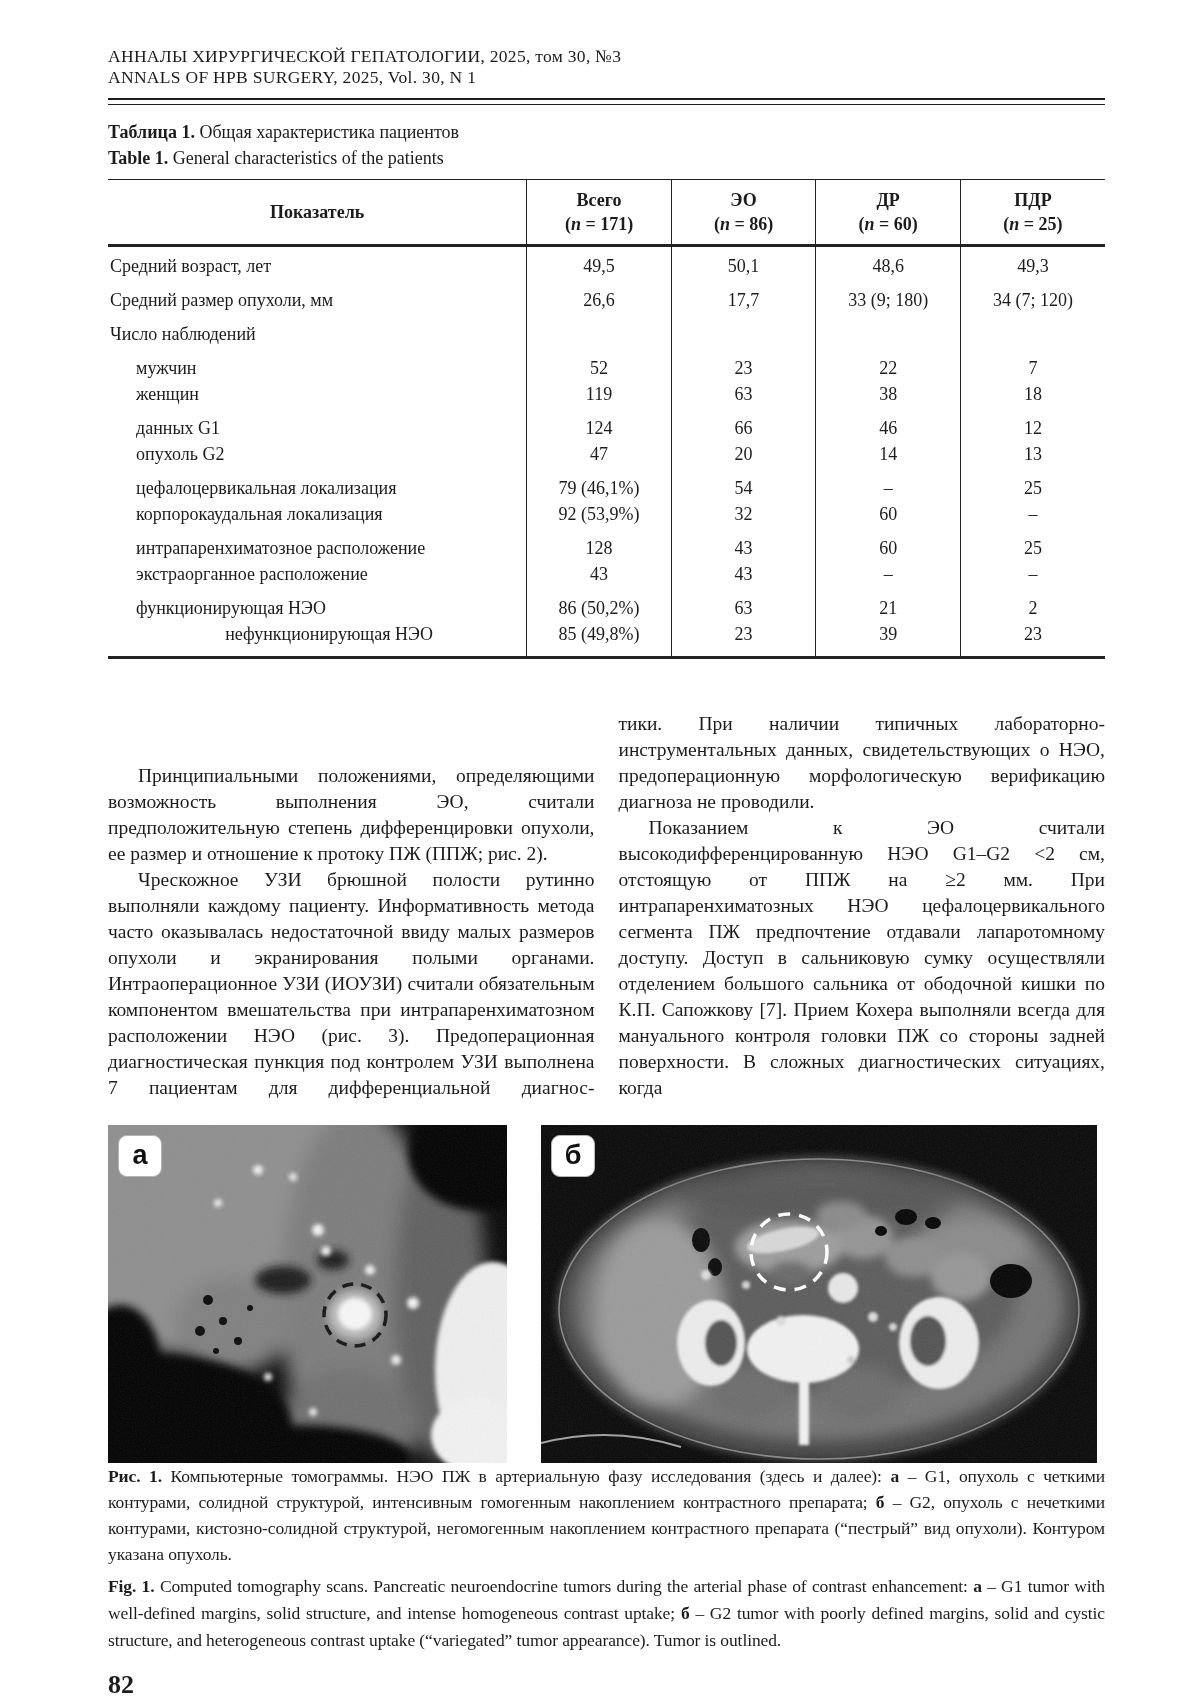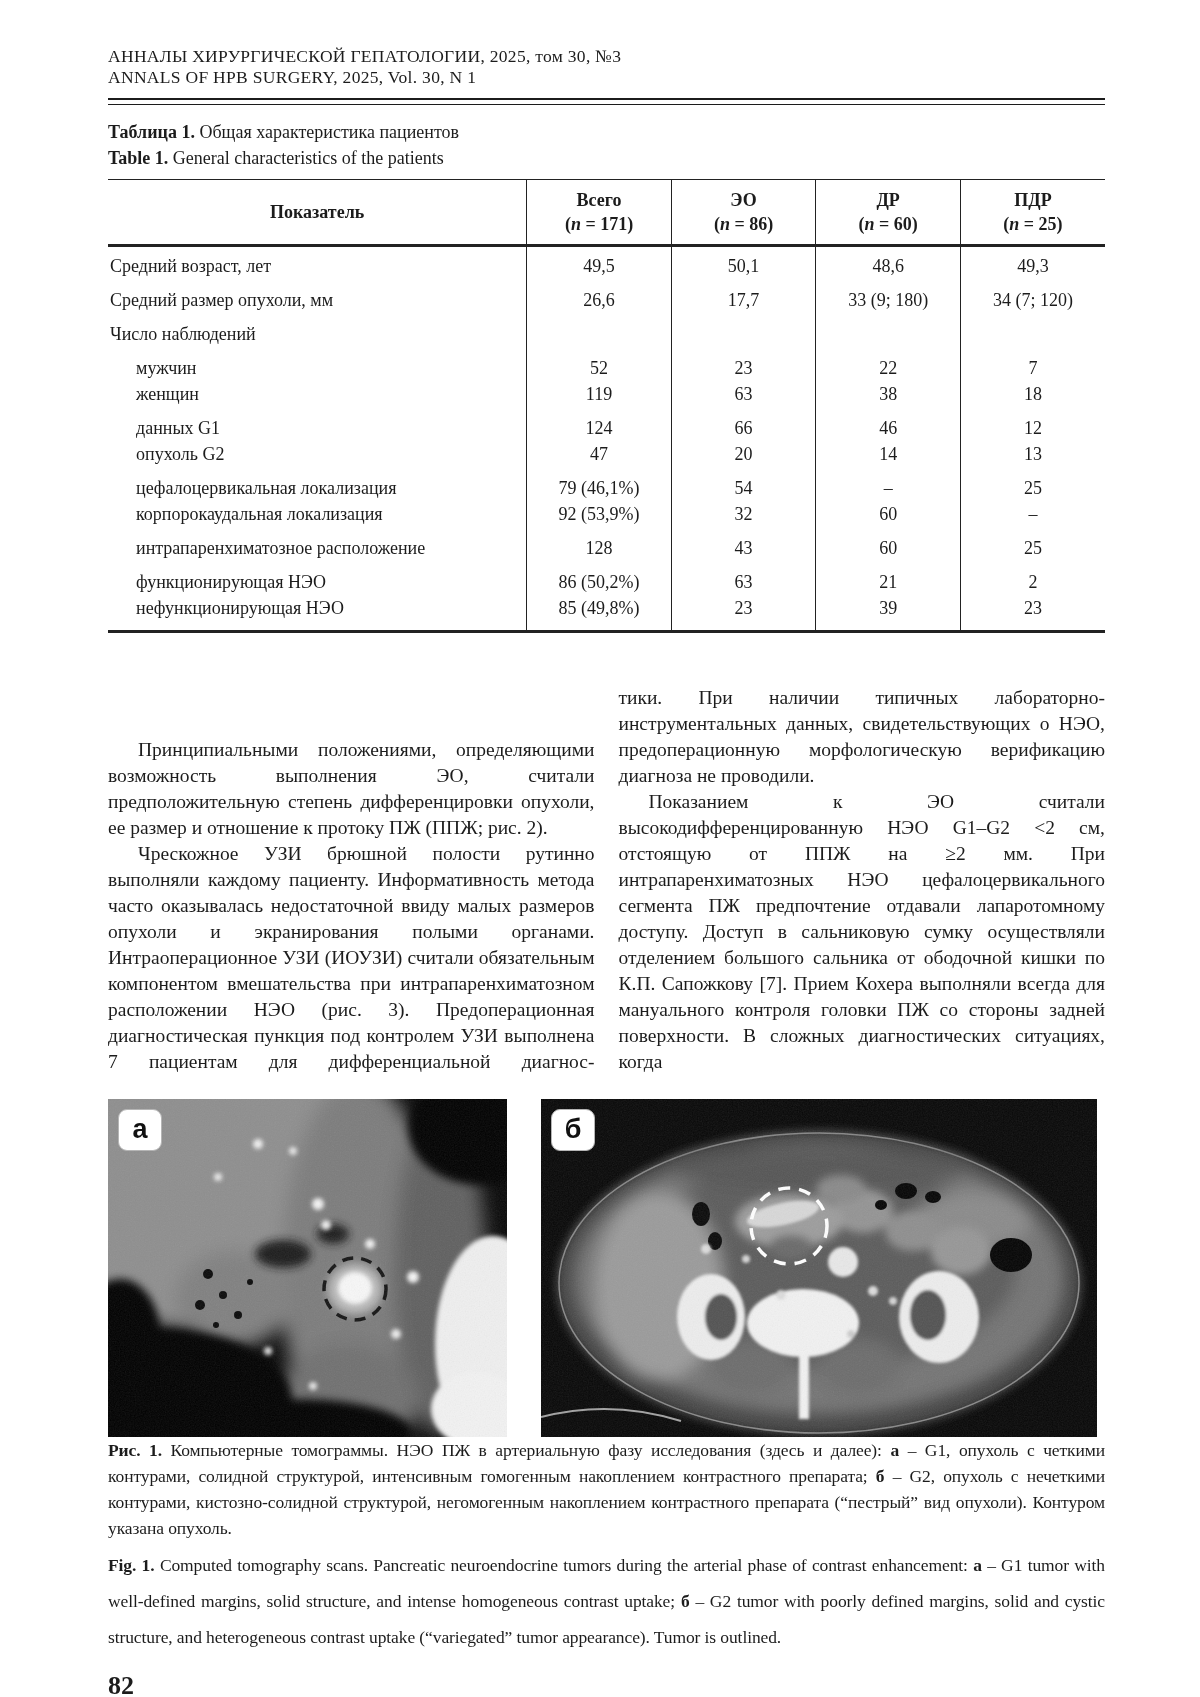--- a/index.html
+++ b/index.html
@@ -21,42 +21,42 @@
     border-top:1.5px solid #222;border-bottom:3px solid #222;}
   table.char thead th{border-bottom:3px solid #222;font-weight:bold;font-size:18px;
     line-height:24px;text-align:center;vertical-align:middle;padding:8px 4px;}
   table.char td{font-size:18px;line-height:24px;vertical-align:top;padding:1px 4px;}
   table.char .vline{border-left:1.5px solid #222;}
   table.char td.val{text-align:center;}
   table.char td.lbl{text-align:left;padding-left:2px;}
   table.char td.lbl.ind{padding-left:28px;}
   table.char tr.g td{padding-top:9px;}
   table.char tbody tr:first-child td{padding-top:7px;}
-  table.char tbody tr:last-child td{padding-bottom:10px;}
+  table.char tbody tr:last-child td{padding-bottom:10px;text-align:center;}
 
   
   .two-col{display:flex;gap:24px;margin-top:52px;align-items:flex-end;}
   .col{flex:1 1 0;font-size:19.5px;line-height:26px;text-align:justify;}
   .col p{margin:0;}
   .col p.ind{text-indent:30px;}
   .col p.cont{text-align-last:justify;}
 
   
   .figs{display:flex;gap:34px;margin-top:24px;}
   .ct{position:relative;height:338px;background:#080808;overflow:hidden;}
   .ct-a{width:399px;flex:0 0 399px;}
   .ct-b{width:556px;flex:0 0 556px;}
   .ct svg{display:block;width:100%;height:100%;}
   .ct-label{position:absolute;top:10px;left:10px;width:42px;height:40px;background:#fff;
     border:1px solid #b5b5b5;border-radius:9px;display:flex;align-items:center;justify-content:center;
     font-family:"Liberation Sans",sans-serif;font-weight:bold;font-size:27px;color:#111;}
 
   
   .fig-cap-ru{font-size:17.5px;line-height:26px;text-align:justify;letter-spacing:-0.1px;}
-  .fig-cap-en{margin-top:6px;font-size:17.5px;line-height:36px;text-align:justify;letter-spacing:-0.1px;}
+  .fig-cap-en{margin-top:6px;font-size:17.5px;line-height:27px;text-align:justify;letter-spacing:-0.1px;}
 
   .page-num{margin-top:16px;font-size:26px;font-weight:bold;}
 </style>
 </head>
 <body>
 
 <div class="page">
 
   <header class="running-head">
     <span>АННАЛЫ ХИРУРГИЧЕСКОЙ ГЕПАТОЛОГИИ, 2025, том 30, №3</span>
@@ -164,20 +164,27 @@
           <td class="val vline">60</td>
           <td class="val vline">–</td>
         </tr>
         <tr class="g">
           <td class="lbl ind">интрапаренхиматозное расположение</td>
           <td class="val vline">128</td>
           <td class="val vline">43</td>
           <td class="val vline">60</td>
           <td class="val vline">25</td>
         </tr>
+        <tr>
+          <td class="lbl ind">экстраорганное расположение</td>
+          <td class="val vline">43</td>
+          <td class="val vline">43</td>
+          <td class="val vline">–</td>
+          <td class="val vline">–</td>
+        </tr>
         <tr class="g">
           <td class="lbl ind">функционирующая НЭО</td>
           <td class="val vline">86 (50,2%)</td>
           <td class="val vline">63</td>
           <td class="val vline">21</td>
           <td class="val vline">2</td>
         </tr>
         <tr>
           <td class="lbl ind">нефункционирующая НЭО</td>
           <td class="val vline">85 (49,8%)</td>

